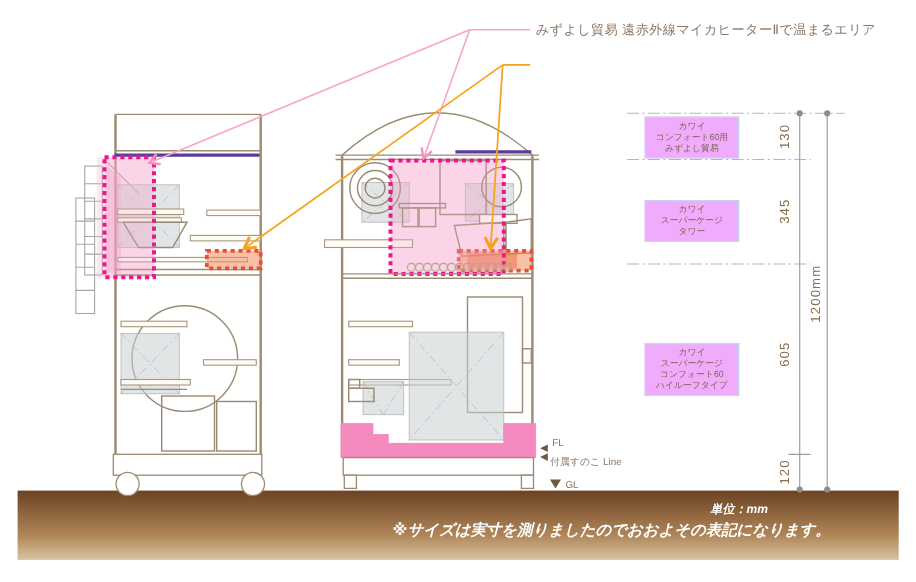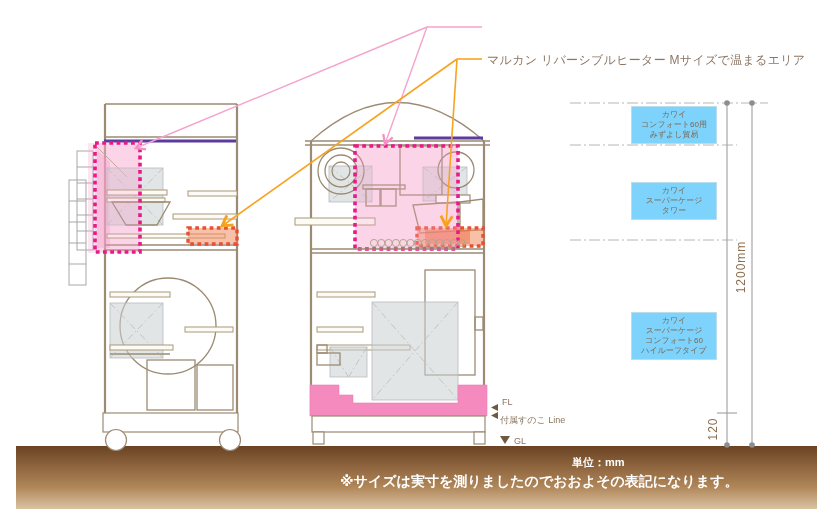--- a/index.html
+++ b/index.html
@@ -26,24 +26,24 @@
   .pinkdot{fill:rgba(247,170,208,.28);stroke:#ea1889;stroke-width:3.6px;stroke-dasharray:3.8 3.4;}
   .orgdot{fill:rgba(242,140,95,.55);stroke:#e84f35;stroke-width:3.4px;stroke-dasharray:3.8 3.4;}
   .leadP{stroke:#f5a3cd;stroke-width:1.4px;fill:none;}
   .leadO{stroke:#f6a41f;stroke-width:1.6px;fill:none;}
   .purple{stroke:#5b3b9c;stroke-width:3px;fill:none;}
   .tray{fill:#f48abe;stroke:#ee7cb4;stroke-width:.6px;}
 
   
   .ann{position:absolute;font-size:12px;font-weight:500;color:#8c7663;
        white-space:nowrap;letter-spacing:.3px;}
-  .pbox{position:absolute;width:86px;background:#7dd3fc;border:1px solid #b9ddeb;
+  .pbox{position:absolute;width:86px;background:#f0abfc;border:1px solid #b9ddeb;
         color:#7b6750;font-size:8px;line-height:10px;text-align:center;
-        padding:3px 2px;box-sizing:border-box;margin-left:45px;}
-  .foot{position:absolute;color:#ffffff;font-weight:600;text-align:left;white-space:nowrap;}
+        padding:3px 2px;box-sizing:border-box;}
+  .foot{position:absolute;color:#ffffff;font-weight:600;text-align:center;white-space:nowrap;font-style:italic;}
   #footUnit{left:572px;top:455px;width:200px;font-size:11px;}
   #footNote{left:340px;top:473px;width:432px;font-size:14px;}
 </style>
 </head>
 <body>
 
 <div class="stage">
 
 <svg width="833" height="529" viewBox="0 0 833 529">
   <defs>
@@ -207,21 +207,21 @@
   <g>
     <polygon class="tri" points="491,407.5 498,404 498,411"></polygon>
     <polygon class="tri" points="491,415.5 498,412 498,419"></polygon>
     <polygon class="tri" points="500,436 510,436 505,444"></polygon>
     <text class="lvltxt" x="502" y="405">FL</text>
     <text class="lvltxt" x="500" y="423" font-size="9.5">付属すのこ Line</text>
     <text class="lvltxt" x="514" y="444" font-size="10">GL</text>
   </g>
 </svg>
 
-<div class="ann" style="left:487px;top:52px">マルカン リバーシブルヒーター Mサイズで温まるエリア</div>
+<div class="ann" style="left:487px;top:19px">みずよし貿易 遠赤外線マイカヒーターⅡで温まるエリア</div>
 
 <div class="pbox" style="left:586px;top:106px">
   <div>カワイ</div>
   <div>コンフォート60用</div>
   <div>みずよし貿易</div>
 </div>
 <div class="pbox" style="left:586px;top:182px">
   <div>カワイ</div>
   <div>スーパーケージ</div>
   <div>タワー</div>

